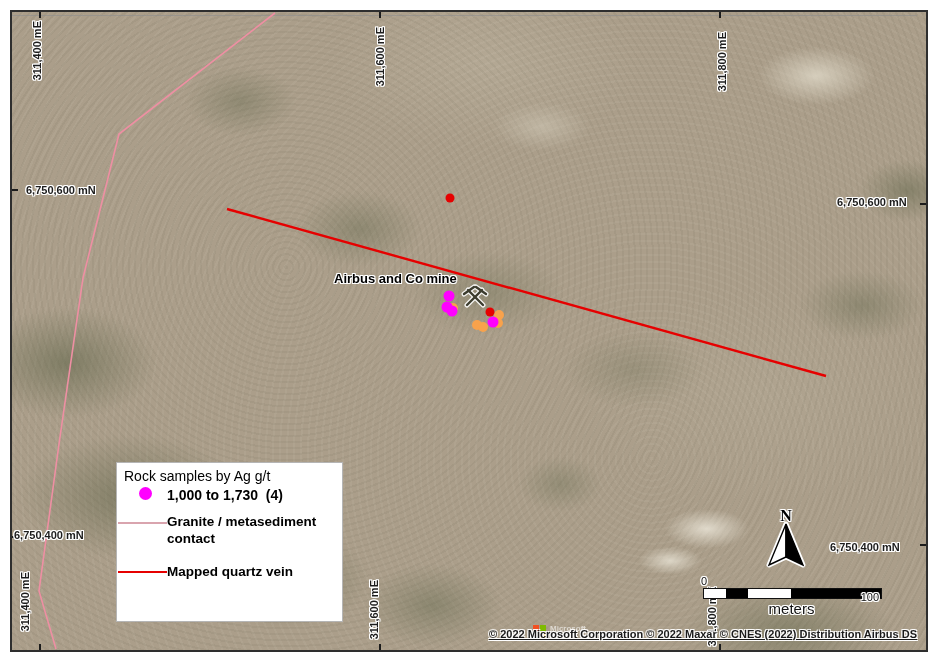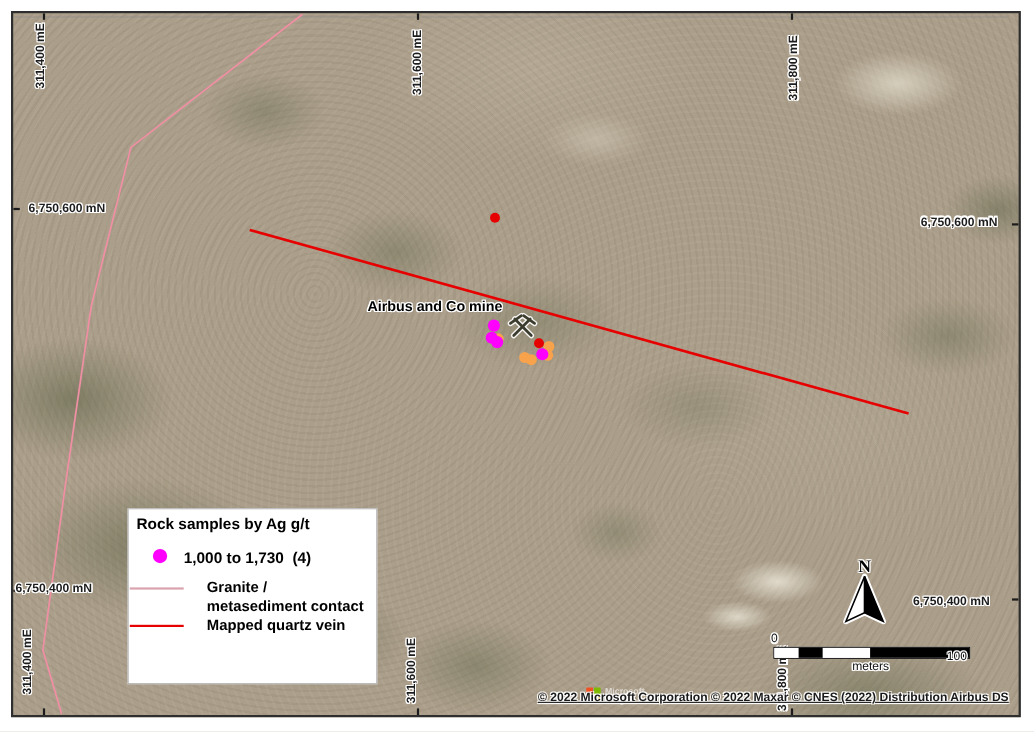--- a/index.html
+++ b/index.html
@@ -35,40 +35,40 @@
   .grid-label{position:absolute;font-size:11px;font-weight:700;color:#1c1c1c;white-space:nowrap;}
   .vlabel{writing-mode:vertical-rl;transform:rotate(180deg);}
   .tick{position:absolute;background:#1c1c1c;}
   .tick.v{width:2px;height:6px;}
   .tick.h{width:6px;height:2px;}
   .geo-label{position:absolute;left:107px;top:56px;font-size:14px;color:#232323;
              line-height:17px;letter-spacing:.3px;}
   .mine-label{position:absolute;left:322px;top:259px;font-size:13px;font-weight:700;color:#000;}
   .legend{position:absolute;left:104px;top:450px;width:227px;height:160px;background:#ffffff;
           border:1px solid #b5b5b5;box-sizing:border-box;padding:5px 6px 4px 7px;color:#000;}
-  .legend-title{font-size:14px;font-weight:700;margin-bottom:15px;}
+  .legend-title{font-size:14px;font-weight:400;margin-bottom:3px;}
   .legend-row{display:flex;align-items:flex-start;height:22px;}
   .legend-dot-cell{width:43px;display:flex;justify-content:center;flex:none;}
   .legend-dot{border-radius:50%;}
   .legend-text{font-size:14px;font-weight:700;white-space:pre;}
-  .legend-line-row{display:flex;align-items:flex-start;margin-top:4px;gap:21px;}
+  .legend-line-row{display:flex;align-items:flex-start;margin-top:4px;}
   .legend-swatch-cell{width:43px;flex:none;position:relative;height:18px;}
   .legend-swatch{position:absolute;left:-6px;top:9px;width:49px;height:2px;}
   .legend-line-text{font-size:13.5px;font-weight:700;line-height:17px;width:176px;}
   .north{position:absolute;left:752px;top:495px;width:44px;height:62px;}
   .north-n{position:absolute;left:0;top:0;width:44px;text-align:center;
            font-family:"Liberation Serif","DejaVu Serif",serif;font-size:16px;font-weight:700;color:#000;}
   .scalebar-wrap{position:absolute;left:688px;top:563px;width:185px;}
   .scalebar-labels{position:relative;height:13px;font-size:11px;color:#111;}
   .scalebar-zero{position:absolute;left:1px;top:0;}
   .scalebar-hundred{position:absolute;right:6px;top:16px;}
   .scalebar{margin-left:3px;width:177px;height:9px;border:1px solid #111;box-sizing:content-box;
             display:flex;background:#fff;}
   .sb-seg{height:100%;}
-  .scalebar-unit{margin-left:3px;width:177px;text-align:center;font-size:11px;color:#111;margin-top:1px;}
+  .scalebar-unit{margin-left:3px;width:177px;text-align:center;font-size:15px;color:#111;margin-top:1px;}
   .copyright{position:absolute;right:9px;bottom:10px;font-size:11px;font-weight:700;color:#1a1a1a;
              white-space:nowrap;
              text-shadow:-1px -1px 0 rgba(255,255,255,.95),1px -1px 0 rgba(255,255,255,.95),
                          -1px 1px 0 rgba(255,255,255,.95),1px 1px 0 rgba(255,255,255,.95);text-decoration:underline;}
   .bing{position:absolute;left:521px;top:613px;display:flex;align-items:flex-start;}
   .bing-grid{display:grid;grid-template-columns:6px 6px;grid-template-rows:6px 6px;gap:1px;}
   .bing-sq{width:6px;height:6px;}
   .bing-text{margin-left:4px;width:52px;font-size:8px;line-height:8px;color:rgba(255,255,255,.6);font-weight:700;}
 </style>
 </head>
@@ -138,21 +138,21 @@
             <span class="legend-dot" style="background: rgb(255, 0, 255); width: 13px; height: 13px;"></span>
           </span>
         <span class="legend-text">1,000 to 1,730  (4)</span>
       </div>
       <div class="legend-line-row">
         <span class="legend-swatch-cell">
             <span class="legend-swatch" style="background: rgb(217, 164, 174);"></span>
           </span>
         <span class="legend-line-text">Granite / metasediment contact</span>
       </div>
-      <div class="legend-line-row" style="margin-top:1px;">
+      <div class="legend-line-row" style="margin-top:16px;">
         <span class="legend-swatch-cell">
             <span class="legend-swatch" style="top: 8px; background: rgb(230, 0, 0);"></span>
           </span>
         <span class="legend-line-text">Mapped quartz vein</span>
       </div>
     </div>
 
     <div class="north">
       <div class="north-n halo">N</div>
       <svg width="44" height="62" viewBox="0 0 44 62">

